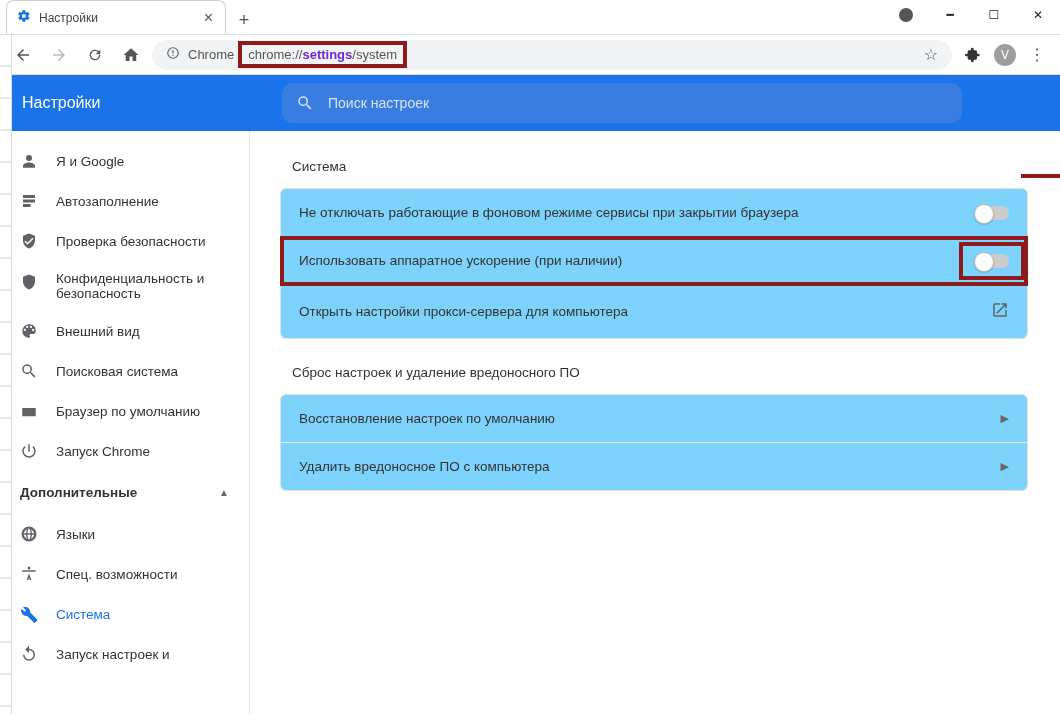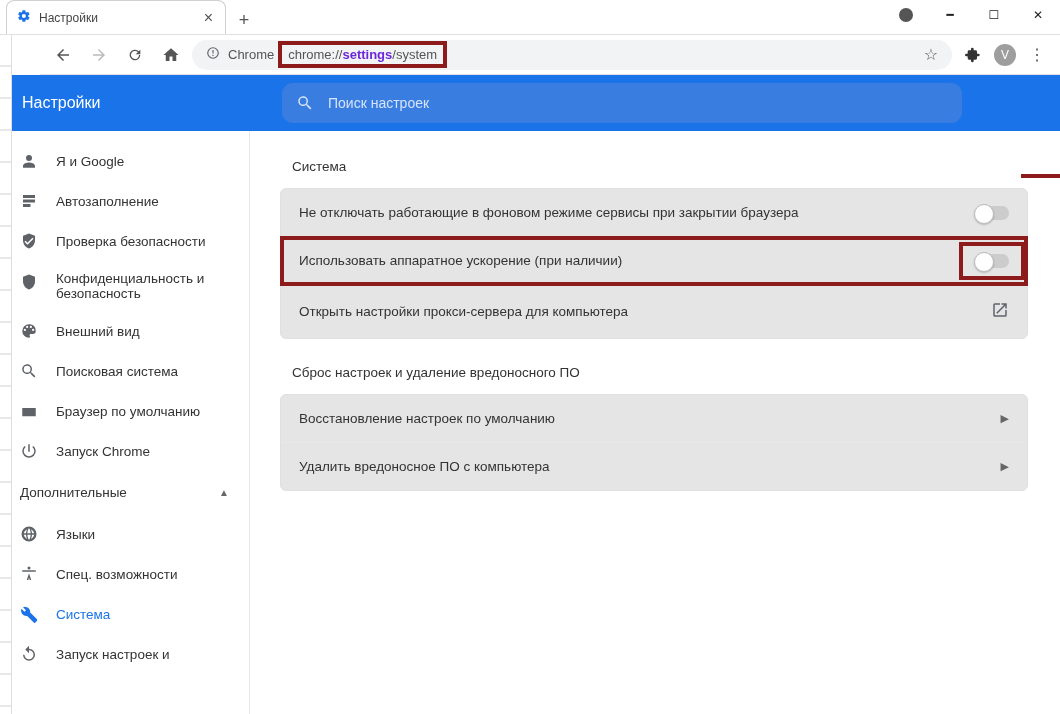--- a/index.html
+++ b/index.html
@@ -9,21 +9,21 @@
 .titlebar { height:35px; background:#fff; display:flex; align-items:flex-end; border-bottom:1px solid #e0e0e0; position:relative; }
 .tab { display:flex; align-items:center; height:34px; padding:0 12px 0 10px; background:#fff; border-radius:8px 8px 0 0; font-size:12px; color:#444; gap:8px; border:1px solid #d0d0d0; border-bottom:none; margin-left:6px; min-width:220px; }
 .tab .gear-icon svg { width:14px; height:14px; }
 .tab .close { margin-left:auto; font-size:16px; color:#555; cursor:pointer; }
 .newtab { width:28px; height:28px; display:flex; align-items:center; justify-content:center; color:#555; font-size:18px; margin-left:4px; }
 .winctrl { position:absolute; right:0; top:0; display:flex; }
 .winctrl div { width:44px; height:30px; display:flex; align-items:center; justify-content:center; font-size:12px; color:#222; }
 .winctrl .dot { width:14px;height:14px;border-radius:50%;background:#555; display:inline-block; }
 
 
-.toolbar { height:40px; display:flex; align-items:center; padding:0 8px; gap:6px; background:#fff; border-bottom:1px solid #e0e0e0;margin-left:40px; }
+.toolbar { height:40px; display:flex; align-items:center; padding:0 8px; gap:6px; background:#fff; border-bottom:1px solid #e0e0e0; }
 .tbtn { width:30px; height:30px; display:flex; align-items:center; justify-content:center; color:#555; border-radius:50%; }
 .omnibox { flex:1; height:30px; background:#f1f3f4; border-radius:15px; display:flex; align-items:center; padding:0 14px; font-size:13px; color:#555; gap:8px; }
 .omnibox .tld-icon { width:14px;height:14px; }
 .omnibox .url-text b{ color:#6d28d9; font-weight:600;}
 .url-box { border:4px solid #8d1b1b; padding:2px 6px; margin-left:-4px; }
 .avatar { width:22px;height:22px;border-radius:50%;background:#9e9e9e;color:#fff;font-size:12px;display:flex;align-items:center;justify-content:center; }
 .star{font-size:16px;color:#555;}
 .ext{font-size:16px;color:#333;}
 
 
@@ -35,26 +35,26 @@
 
 .cols { display:flex; height:calc(714px - 35px - 40px - 56px); }
 .sidebar { width:250px; border-right:1px solid #e8e8e8; overflow-y:auto; padding-top:10px; position:relative;}
 .sidebar::-webkit-scrollbar{width:14px;}
 .sidebar::-webkit-scrollbar-thumb{background:#ccc;border-radius:7px;}
 .sbitem { display:flex; align-items:center; height:40px; padding:0 20px; gap:18px; font-size:13.5px; color:#333; cursor:pointer;}
 .sbitem.multi { height:auto; padding-top:10px; padding-bottom:10px; align-items:flex-start;}
 .sbitem svg{ width:18px;height:18px; fill:#5f6368; flex-shrink:0;}
 .sbitem.active{ color:#1a73e8;}
 .sbitem.active svg{ fill:#1a73e8;}
-.sbgroup{ padding:14px 20px; font-size:13.5px; color:#333; display:flex; align-items:center; justify-content:space-between; cursor:pointer;}
+.sbgroup{ padding:14px 20px; font-size:13.5px; color:#333; display:flex; align-items:center; justify-content:space-between; cursor:pointer;font-weight:bold;}
 .sbgroup .chev{ font-size:10px; color:#666;}
 
 .content { flex:1; padding:22px 32px 22px 30px; overflow-y:auto; background:#fff;}
 .section-title{ font-size:13.5px; color:#333; font-weight:500; margin:6px 0 14px 12px;}
-.card{ border:1px solid #e0e0e0; border-radius:6px; background:#e5e5e5; margin-bottom:26px;}
+.card{ border:1px solid #e0e0e0; border-radius:6px; background:#7dd3fc; margin-bottom:26px;}
 .row{ display:flex; align-items:center; justify-content:space-between; padding:16px 18px; font-size:13.5px; color:#333; border-bottom:1px solid #e8e8e8; position:relative;}
 .row:last-child{border-bottom:none;}
 .toggle{ width:34px; height:14px; background:#ccc; border-radius:10px; position:relative;}
 .toggle::after{content:'';position:absolute;width:18px;height:18px;background:#fff;border-radius:50%;top:-2px;left:-1px;border:1px solid #bbb;box-shadow:0 1px 2px rgba(0,0,0,.2);}
 .outicon svg{width:18px;height:18px;fill:#5f6368;}
 .chevr{font-size:11px;color:#666;}
 .hl-row{ outline:4px solid #8d1b1b; outline-offset:-3px;gap:16px;}
 .hl-toggle{ outline:4px solid #8d1b1b; padding:8px 12px; margin:-8px -12px;}
 
 

